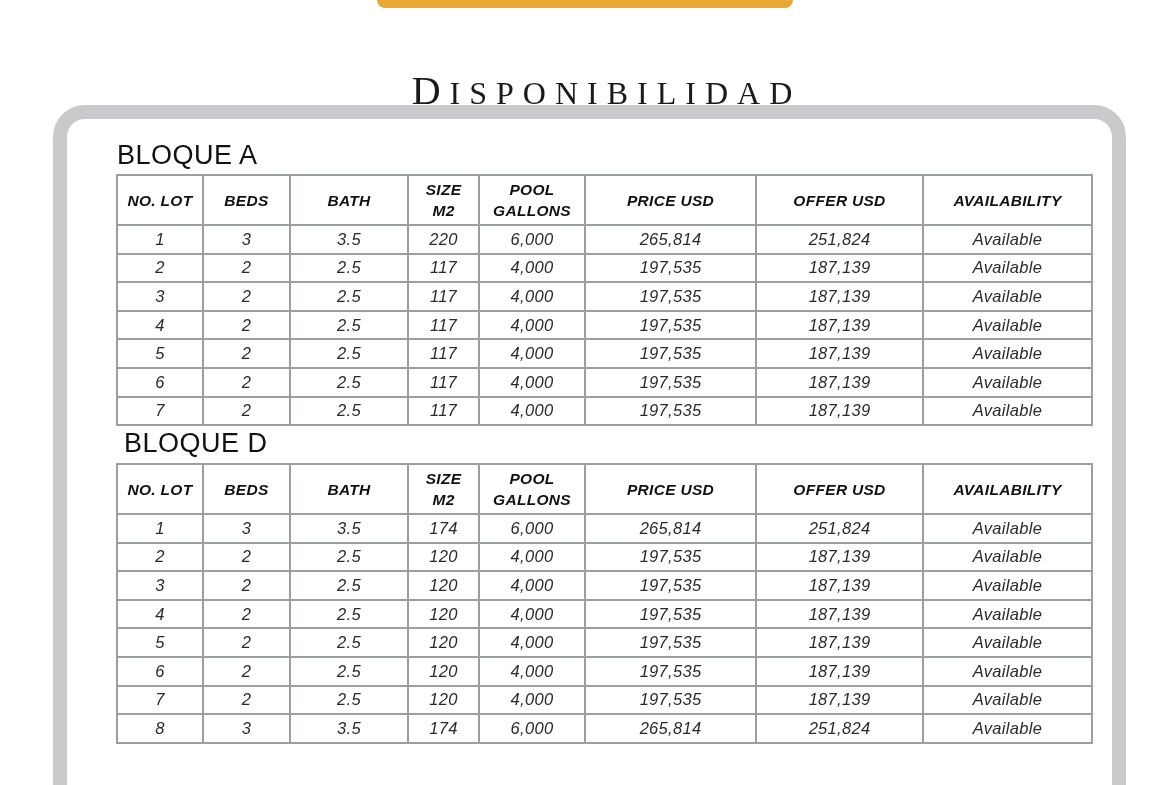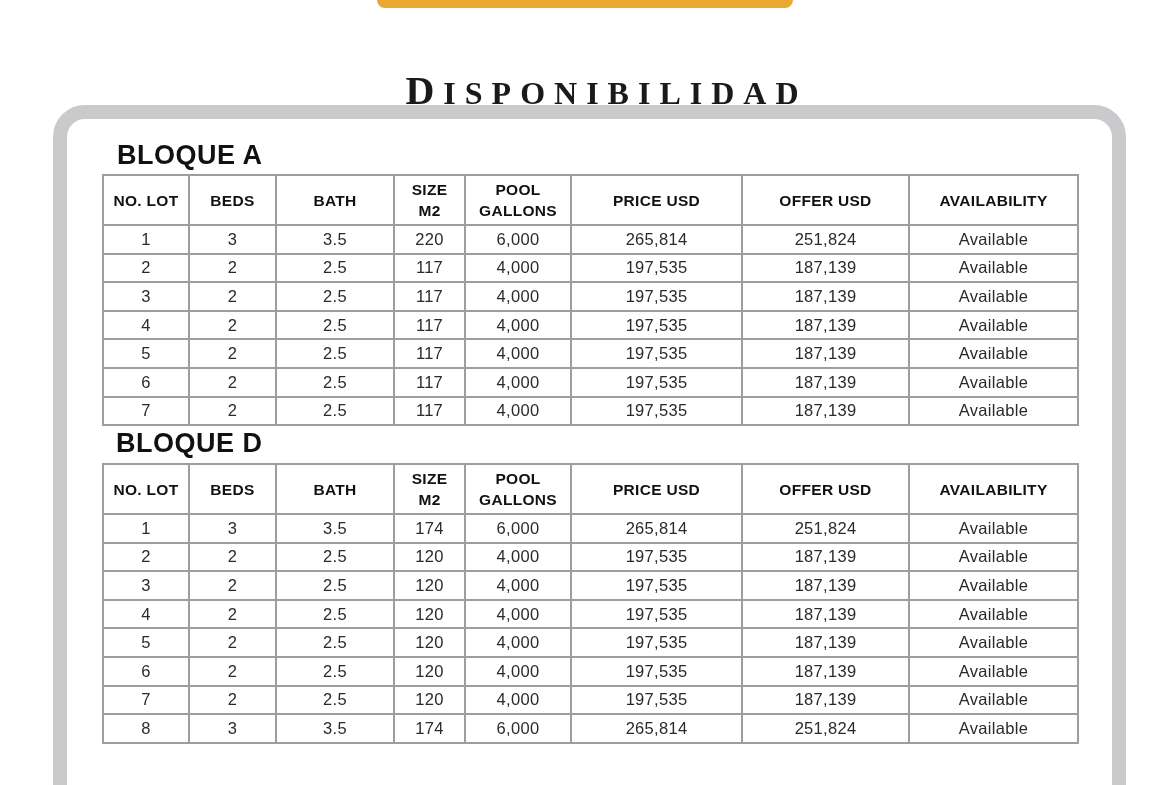--- a/index.html
+++ b/index.html
@@ -7,35 +7,35 @@
     width: 1170px; height: 785px; overflow: hidden; position: relative;
     background: #ffffff; font-family: "Liberation Sans", sans-serif; color: #1e1e1e;
   }
   .top-bar {
     position: absolute; left: 377px; top: -10px; width: 416px; height: 18px;
     background: #e8a831; border-radius: 0 0 8px 8px;
   }
   .page-title {
     position: absolute; left: 0; right: 0; top: 46px; text-align: center;
     font-family: "Liberation Serif", serif; font-size: 32px; letter-spacing: 9px;
-    color: #1a1a1a; font-weight: bold; padding-left: 43px;
+    color: #1a1a1a; font-weight: normal; padding-left: 43px;
   }
   .page-title .cap { font-size: 40px; }
   .frame {
     position: absolute; left: 53px; top: 105px; width: 1073px; height: 720px;
     box-sizing: border-box; border: 14px solid #cacacc; border-radius: 32px;
     background: #ffffff;
   }
   .block-title {
-    position: absolute; font-weight: bold; font-size: 27px; color: #111;
+    position: absolute; font-weight: normal; font-size: 27px; color: #111;
     letter-spacing: 0.5px; margin: 0;
   }
   table.lots {
-    position: absolute; left: 102px; border-collapse: collapse;
-    table-layout: fixed; width: 975px;
+    position: absolute; left: 116px; border-collapse: collapse;
+    table-layout: fixed; width: 975px; font-style: italic;
   }
   table.lots th, table.lots td {
     border: 2px solid #9a9fa3; text-align: center; padding: 0;
   }
   table.lots th {
     font-weight: bold; font-size: 15.5px; height: 48px; line-height: 21px; color: #111;
     letter-spacing: 0.3px;
   }
   table.lots td {
     font-size: 16.5px; height: 26.6px; color: #2a2a2a; letter-spacing: 0.3px;
@@ -144,21 +144,21 @@
         <td>2.5</td>
         <td>117</td>
         <td>4,000</td>
         <td>197,535</td>
         <td>187,139</td>
         <td>Available</td>
       </tr>
     </tbody>
 </table>
 
-<h2 class="block-title" style="left:116px; top:428px;">BLOQUE D</h2>
+<h2 class="block-title" style="left:124px; top:428px;">BLOQUE D</h2>
 <table class="lots" style="top:463px;">
   <colgroup>
       <col class="c1">
       <col class="c2">
       <col class="c3">
       <col class="c4">
       <col class="c5">
       <col class="c6">
       <col class="c7">
       <col class="c8">

